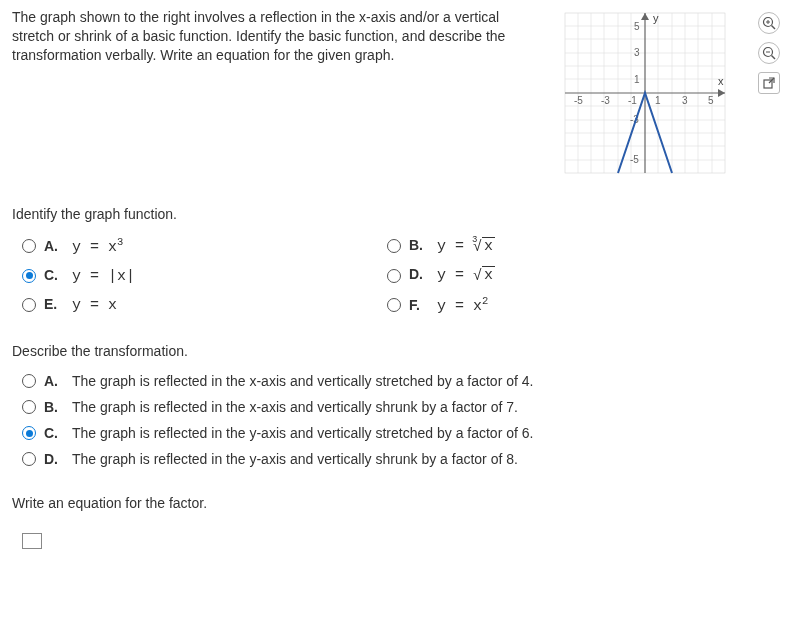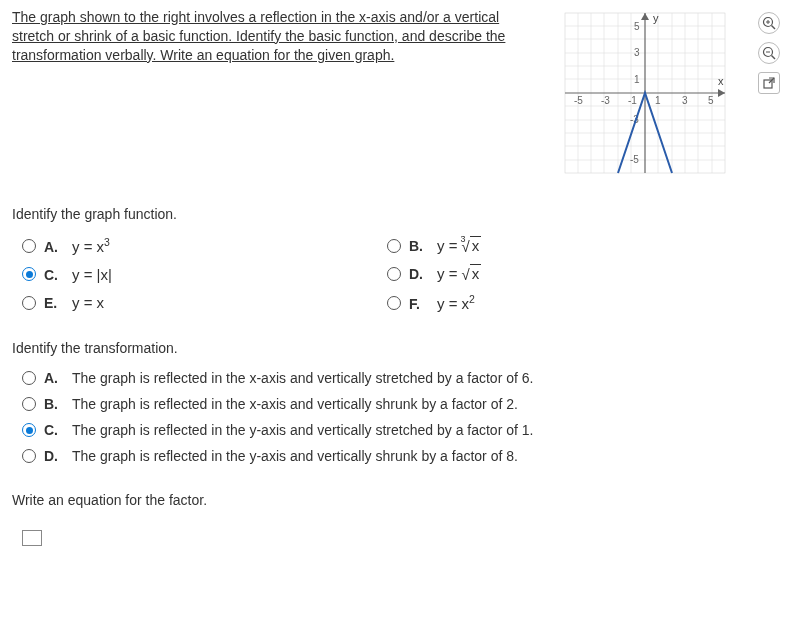--- a/index.html
+++ b/index.html
@@ -11,21 +11,20 @@
     color: #333;
     width: 792px;
     height: 628px;
     overflow: hidden;
     position: relative;
   }
   .top-row {
     display: flex;
     align-items: flex-start;
     gap: 28px;
-    text-decoration: underline;
   }
   .problem-text {
     flex: 1;
     line-height: 1.35;
     max-width: 540px;
   }
   .graph-area {
     position: relative;
     width: 170px;
     height: 170px;
@@ -90,21 +89,21 @@
   }
   .radio.selected {
     border-color: #0a7ad8;
   }
   .opt-label {
     display: flex;
     align-items: baseline;
     gap: 10px;
   }
   .letter { font-weight: bold; min-width: 18px; }
-  .math { font-family: Liberation Sans, sans-serif; font-size: 15px; text-align: right; }
+  .math { font-family: Liberation Mono, monospace; font-size: 15px; text-align: right; }
   sup { font-size: 0.7em; }
   .radical {
     display: inline-block;
     position: relative;
   }
   .rad-index {
     font-size: 9px;
     position: absolute;
     left: -1px;
     top: -3px;
@@ -269,48 +268,48 @@
     <span class="radio">
         <span class="dot"></span>
       </span>
     <span class="opt-label">
         <span class="letter">F.</span>
       <span class="math"><span>y = x</span><sup>2</sup></span>
     </span>
   </div>
 </div>
 
-<div class="section-title">Identify the transformation.</div>
+<div class="section-title">Describe the transformation.</div>
 
 <div class="trans-list">
   <div class="option">
     <span class="radio">
         <span class="dot"></span>
       </span>
     <span class="opt-label">
         <span class="letter">A.</span>
-      <span>The graph is reflected in the x-axis and vertically stretched by a factor of 6.</span>
+      <span>The graph is reflected in the x-axis and vertically stretched by a factor of 4.</span>
       </span>
   </div>
   <div class="option">
     <span class="radio">
         <span class="dot"></span>
       </span>
     <span class="opt-label">
         <span class="letter">B.</span>
-      <span>The graph is reflected in the x-axis and vertically shrunk by a factor of 2.</span>
+      <span>The graph is reflected in the x-axis and vertically shrunk by a factor of 7.</span>
       </span>
   </div>
   <div class="option">
     <span class="radio selected">
         <span class="dot"></span>
       </span>
     <span class="opt-label">
         <span class="letter">C.</span>
-      <span>The graph is reflected in the y-axis and vertically stretched by a factor of 1.</span>
+      <span>The graph is reflected in the y-axis and vertically stretched by a factor of 6.</span>
       </span>
   </div>
   <div class="option">
     <span class="radio">
         <span class="dot"></span>
       </span>
     <span class="opt-label">
         <span class="letter">D.</span>
       <span>The graph is reflected in the y-axis and vertically shrunk by a factor of 8.</span>
       </span>

